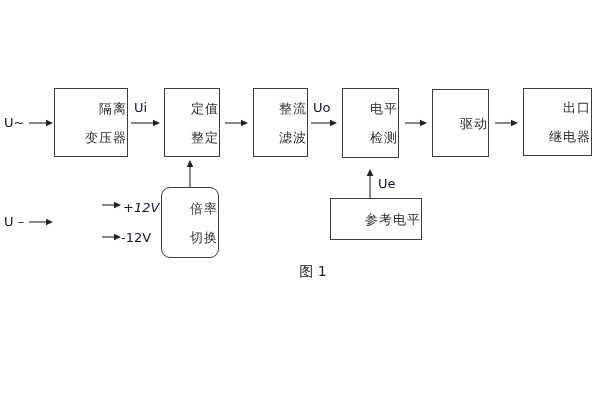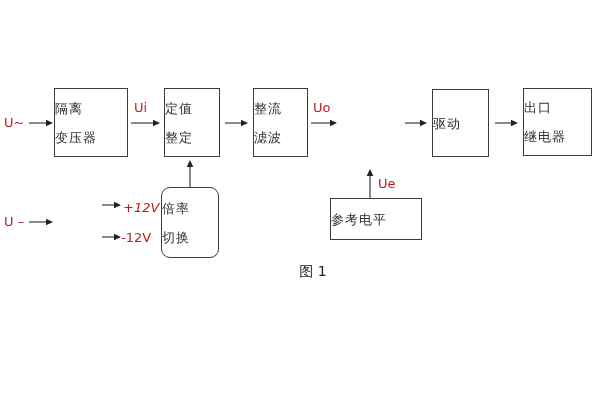--- a/index.html
+++ b/index.html
@@ -16,42 +16,42 @@
     left: 0; top: 0;
     width: 600px; height: 400px;
   }
   .box {
     position: absolute;
     box-sizing: border-box;
     border: 1px solid #3c3c3c;
     background: #ffffff;
     display: flex;
     flex-direction: column;
-    align-items: flex-start;
+    align-items: flex-end;
     justify-content: center;
     gap: 16px;
     font-size: 13px;
     color: #2e2e2e;
     letter-spacing: 1px;
     line-height: 1;
     white-space: nowrap;
   }
   .b1 { left: 54px;  top: 88px;  width: 74px; height: 69px; }
   .b2 { left: 164px; top: 88px;  width: 56px; height: 69px; }
   .b3 { left: 253px; top: 88px;  width: 55px; height: 69px; }
   .b4 { left: 342px; top: 88px;  width: 57px; height: 70px; }
   .b5 { left: 432px; top: 89px;  width: 57px; height: 68px; }
   .b6 { left: 523px; top: 88px;  width: 69px; height: 68px; }
   .b7 { left: 54px;  top: 187px; width: 48px; height: 70px; }
   .b8 { left: 161px; top: 187px; width: 58px; height: 71px; border-radius: 9px; }
   .b9 { left: 330px; top: 198px; width: 92px; height: 42px; }
   .lbl {
     position: absolute;
     font-size: 13px;
-    color: #b91c1c;
+    color: #0f172a;
     line-height: 15px;
     white-space: nowrap;
   }
   .lbl-u-ac   { left: 4px;   top: 115px; }
   .lbl-u-dc   { left: 4px;   top: 214px; }
   .lbl-ui     { left: 134px; top: 100px; }
   .lbl-uo     { left: 313px; top: 100px; }
   .lbl-ue     { left: 378px; top: 176px; }
   .lbl-p12    { left: 123px; top: 200px; font-style: italic; }
   .lbl-m12    { left: 121px; top: 230px; }
@@ -124,20 +124,24 @@
   <div class="box b2">
     <span>定值</span>
     <span>整定</span>
   </div>
 
   <div class="box b3">
     <span>整流</span>
     <span>滤波</span>
   </div>
 
+  <div class="box b4">
+    <span>电平</span>
+    <span>检测</span>
+  </div>
 
   <div class="box b5">
     <span>驱动</span>
   </div>
 
   <div class="box b6">
     <span>出口</span>
     <span>继电器</span>
   </div>
 

